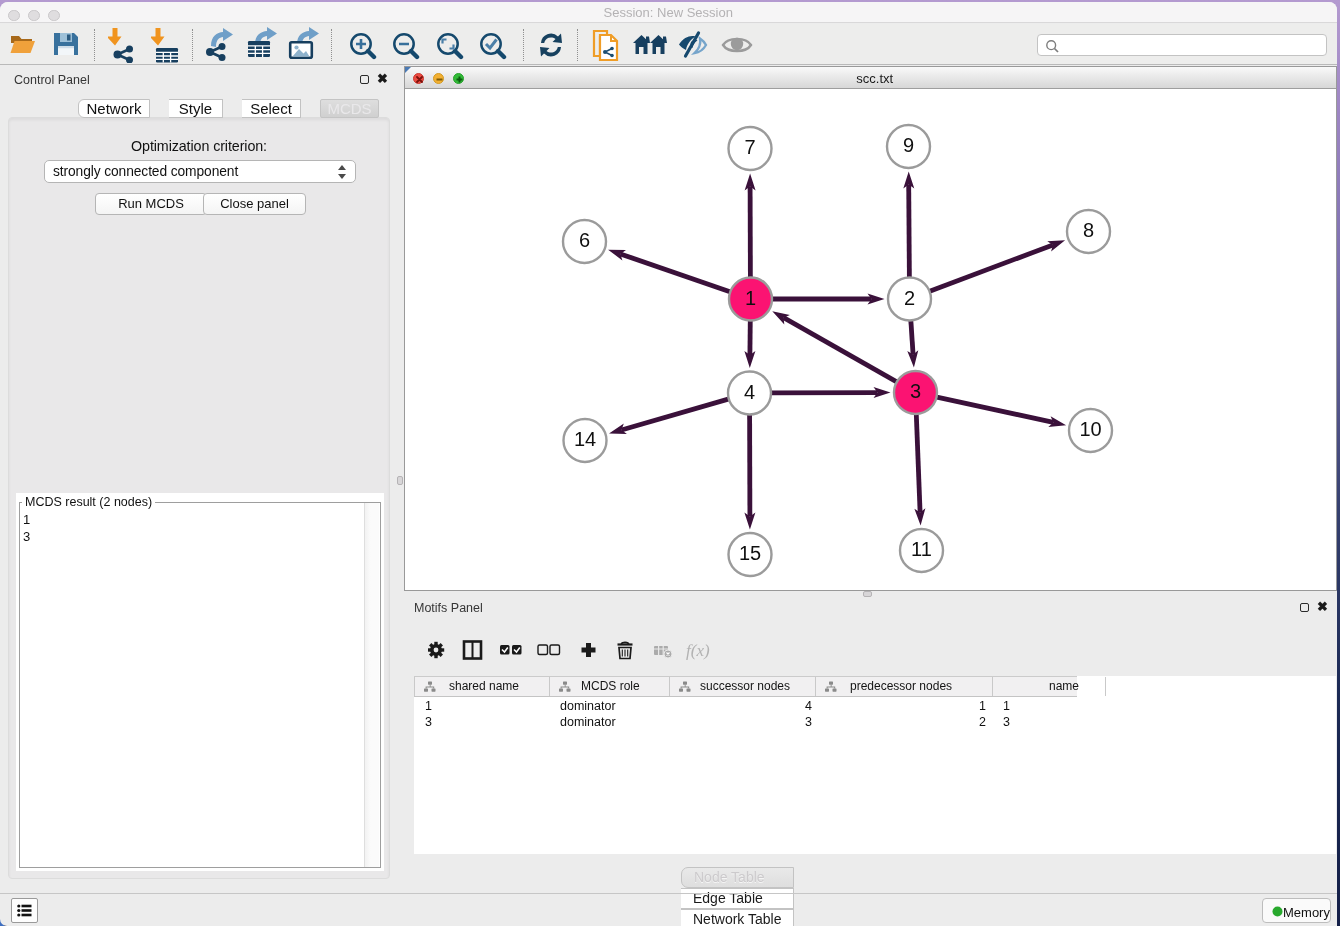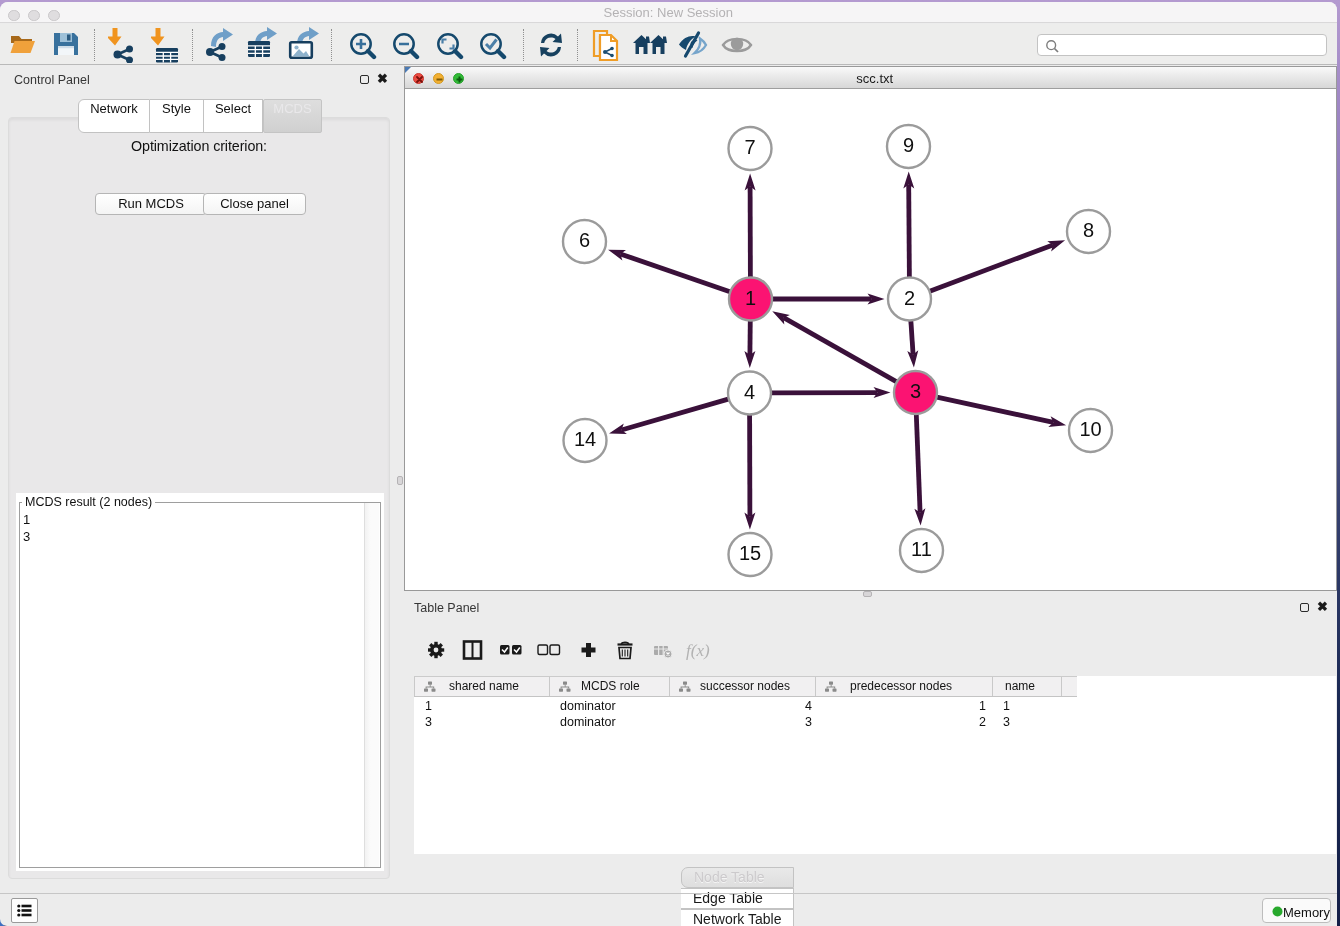--- a/index.html
+++ b/index.html
@@ -13,21 +13,21 @@
 #apptitle { position:absolute; top:3px; left:0; width:100%; text-align:center; font-size:13px; color:#b4b2b4; }
 
 #toolbar { position:absolute; left:0; top:22px; width:100%; height:41px; background:#ededec; border-bottom:1px solid #b9b9b9; }
 .tsep { position:absolute; top:5px; height:32px; width:0; border-left:1px dotted #8f8f8f; }
 .ticon { position:absolute; top:6px; }
 #search { position:absolute; left:1037px; top:10px; width:290px; height:22px; background:#fff; border:1px solid #c3c3c3; border-radius:4px; }
 
 #cp-title { position:absolute; left:14px; top:71px; font-size:12.5px; color:#363636; }
 .panhdr-float { position:absolute; width:9px; height:9px; border:1.6px solid #2a2a2a; border-radius:2px; }
 .panhdr-x { position:absolute; font-size:13px; font-weight:bold; color:#1a1a1a; }
-#tabs { position:absolute; left:78px; top:97px; height:34px; display:flex; font-size:13px; }
+#tabs { position:absolute; left:78px; top:97px; height:19px; display:flex; font-size:15px;gap:19px; }
 .tab { background:#fff; border:1px solid #c2c2c2; border-left:none; line-height:18px; color:#111; text-align:center; }
 .tab.first { border-left:1px solid #c2c2c2; border-radius:6px 0 0 6px; }
 .tab.sel { background:linear-gradient(180deg,#dedede,#d0d0d0); border-radius:2px; border:1px solid #c4c4c4; color:#e9e8ea; }
 #cp-pane { position:absolute; left:8px; top:115px; width:382px; height:762px; background:#e9e8e9; border:1px solid #dcdcdc; border-radius:4px; box-shadow:inset 0 2px 3px rgba(0,0,0,0.06); }
 #optlabel { position:absolute; left:0; top:136px; width:398px; text-align:center; font-size:14.3px; color:#111; letter-spacing:-0.1px; }
 #combo { position:absolute; left:44px; top:158px; width:312px; height:23px; background:#fff; border:1px solid #b5b5b5; border-radius:5px; font-size:13.8px; color:#111; line-height:21px; padding-left:8px; letter-spacing:-0.1px; }
 .btn { position:absolute; height:22px; background:linear-gradient(180deg,#ffffff,#f4f4f4); border:1px solid #b5b5b5; border-radius:4px; font-size:13px; color:#111; text-align:center; line-height:20px; }
 #groupbox { position:absolute; left:16px; top:491px; width:368px; height:378px; background:#fff; }
 #groupline { position:absolute; left:19px; top:500px; width:362px; height:366px; border:1px solid #9e9e9e; }
 #grouplegend { position:absolute; left:22px; top:493px; background:#fff; padding:0 3px; font-size:12.5px; color:#111; }
@@ -199,20 +199,26 @@
   <div class="panhdr-float" style="left:360px; top:73px;"></div>
   <div class="panhdr-x" style="left:377px; top:69px;">✖</div>
   <div id="cp-pane"></div>
   <div id="tabs">
     <div class="tab first" style="width:72px">Network</div>
     <div class="tab" style="width:54px">Style</div>
     <div class="tab" style="width:59px">Select</div>
     <div class="tab sel" style="width:59px">MCDS</div>
   </div>
   <div id="optlabel">Optimization criterion:</div>
+  <div id="combo">strongly connected component
+    <svg style="position:absolute;right:8px;top:4px" width="10" height="14" viewBox="0 0 10 14">
+      <path d="M5 0 L9 5 H1 Z" fill="#4a4a4a"></path>
+      <path d="M5 14 L9 9 H1 Z" fill="#4a4a4a"></path>
+    </svg>
+  </div>
   <div class="btn" style="left:95px; top:191px; width:112px;">Run MCDS</div>
   <div class="btn" style="left:203px; top:191px; width:103px;">Close panel</div>
   <div id="groupbox"></div>
   <div id="groupline"></div>
   <div id="grouplegend">MCDS result (2 nodes)</div>
   <div id="mcdsvals">1<br>3</div>
   <div id="mcds-scroll"></div>
 
   <div id="netframe">
     <div id="nettitle">
@@ -288,21 +294,21 @@
         <text x="344.5" y="308.8">4</text>
         <text x="510.5" y="308.3">3</text>
         <text x="180.0" y="356.3">14</text>
         <text x="685.5" y="346.3">10</text>
         <text x="345.0" y="470.3">15</text>
         <text x="516.5" y="466.3">11</text>
       </g>
     </svg>
   </div>
 
-  <div id="tp-title">Table Panel</div>
+  <div id="tp-title">Motifs Panel</div>
   <div class="panhdr-float" style="left:1300px; top:601px;"></div>
   <div class="panhdr-x" style="left:1317px; top:597px;">✖</div>
 
   <svg class="abs" style="left:428px; top:638px;" width="300" height="20" viewBox="0 0 300 20">
 
     <g fill="#1a1a1a">
       <circle cx="8" cy="10" r="6"></circle>
       <g>
         <rect x="6.3" y="1.8" width="3.4" height="3.4"></rect>
           <rect x="6.3" y="14.8" width="3.4" height="3.4"></rect>
@@ -389,21 +395,21 @@
         <svg class="hico" viewBox="0 0 12 12">
           <g fill="#8a8a8a">
             <rect x="4" y="0.5" width="4" height="3.2" rx="0.6"></rect>
             <rect x="0" y="7.5" width="4" height="3.2" rx="0.6"></rect>
             <rect x="7.5" y="7.5" width="4" height="3.2" rx="0.6"></rect>
             <path d="M5.7 3.5 h0.9 v2 h-0.9z M1.6 5.4 h8.6 v1 H1.6z M1.6 5.4 h1 v2.2 h-1z M9.2 5.4 h1 v2.2 h-1z"></path>
           </g>
         </svg>
         <span class="thl" style="left:34px">predecessor nodes</span>
       </div>
-    <div class="thc" style="left:565px; width:83px; text-align:center;"><span style="position:relative;">name</span></div>
+    <div class="thc" style="left:609px; width:83px; text-align:center;"><span style="position:relative;">name</span></div>
   </div>
   <div class="trow" style="top:697px;">
       <span style="left:11px;">1</span>
       <span style="left:146px;">dominator</span>
       <span style="left:316px; width:82px; text-align:right;">4</span>
       <span style="left:482px; width:90px; text-align:right;">1</span>
       <span style="left:589px;">1</span>
     </div>
   <div class="trow" style="top:713px;">
       <span style="left:11px;">3</span>

